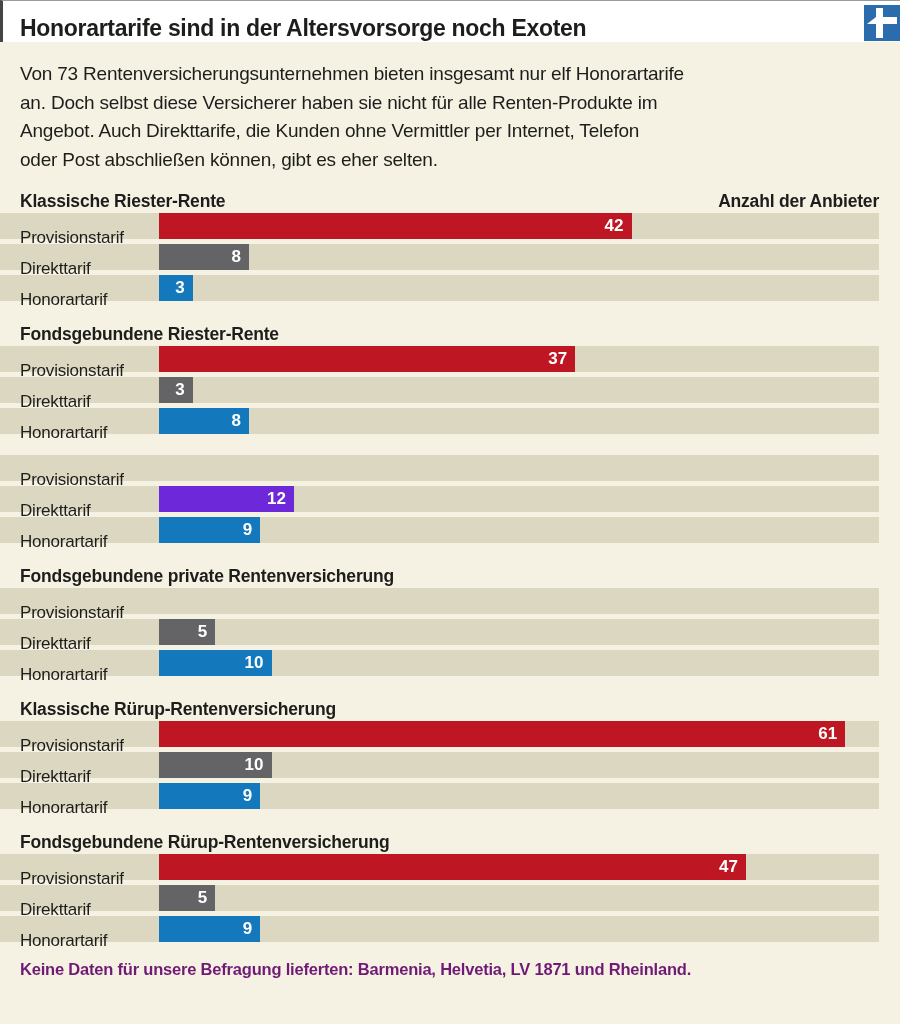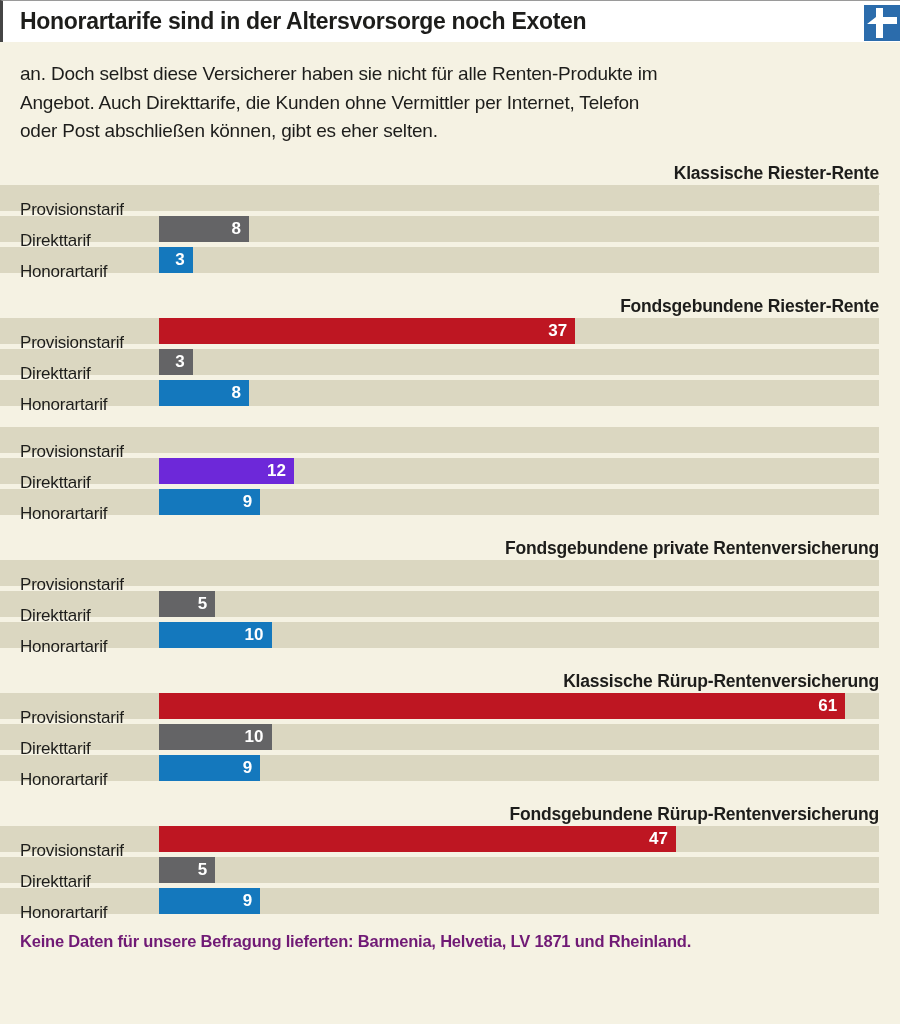--- a/index.html
+++ b/index.html
@@ -8,38 +8,38 @@
     position:relative; width:900px; height:1031px;
     background:#f5f2e3; overflow:hidden;
   }
   
   .header{
     position:relative; height:42px; background:#ffffff;
     border-top:1px solid #9a9a9a; border-left:3px solid #454545;
     box-sizing:border-box;
   }
   .header h1{
-    margin:0; padding:7px 0 0 17px;
+    margin:0; padding:14px 0 0 17px;
     font-size:23px; font-weight:bold; color:#1d1d1b; letter-spacing:-0.3px;
   }
   .logo{
     position:absolute; top:4px; right:0; width:36px; height:36px; display:block;
   }
   
   .intro{
     padding:18px 20px 0 20px; color:#1d1d1b;
     font-size:19px; line-height:28.5px; letter-spacing:-0.2px;
   }
   
   .chart{ margin-top:0; }
   .group{ margin-top:21px; }
   .group:first-child{ margin-top:15px; }
   .group-heading-row{
     display:flex; justify-content:space-between; align-items:flex-end;
-    margin:0 21px 0 20px; height:24px;flex-direction:column;
+    margin:0 21px 0 20px; height:24px;
   }
   .group-heading, .axis-label{
     font-size:17.5px; font-weight:bold; color:#1d1d1b; letter-spacing:-0.2px;
     line-height:24px; white-space:nowrap;
   }
   .row{
     position:relative; height:26px; margin:0 21px 5px 0;
     background:#dbd7c1;
   }
   .row-label{
@@ -70,33 +70,37 @@
 
   <div class="header">
     <h1>Honorartarife sind in der Altersvorsorge noch Exoten</h1>
     <svg class="logo" viewBox="0 0 36 36" xmlns="http://www.w3.org/2000/svg">
       <rect x="0" y="0" width="36" height="36" fill="#2b6cac"></rect>
       <path d="M12 3 H19 V12 H33 V19 H19 V33 H12 V19 H3 L12 12 Z" fill="#ffffff"></path>
     </svg>
   </div>
 
   <div class="intro">
+    <div>Von 73 Rentenversicherungsunternehmen bieten insgesamt nur elf Honorartarife</div>
     <div>an. Doch selbst diese Versicherer haben sie nicht für alle Renten-Produkte im</div>
     <div>Angebot. Auch Direkttarife, die Kunden ohne Vermittler per Internet, Telefon</div>
     <div>oder Post abschließen können, gibt es eher selten.</div>
   </div>
 
   <div class="chart">
       <div class="group">
         <div class="group-heading-row">
           <span class="group-heading">Klassische Riester-Rente</span>
           <span class="axis-label">Anzahl der Anbieter</span>
         </div>
         <div class="row">
           <span class="row-label">Provisionstarif</span>
+          <div class="bar" style="width: 472.5px; background: rgb(190, 22, 34);">
+            <span class="bar-value">42</span>
+          </div>
         </div>
         <div class="row">
           <span class="row-label">Direkttarif</span>
           <div class="bar" style="width: 90px; background: rgb(100, 100, 102);">
             <span class="bar-value">8</span>
           </div>
         </div>
         <div class="row">
           <span class="row-label">Honorartarif</span>
           <div class="bar" style="width: 33.75px; background: rgb(20, 120, 189);">
@@ -186,21 +190,21 @@
             <span class="bar-value">9</span>
           </div>
         </div>
       </div>
       <div class="group">
         <div class="group-heading-row">
           <span class="group-heading">Fondsgebundene Rürup-Rentenversicherung</span>
         </div>
         <div class="row">
           <span class="row-label">Provisionstarif</span>
-          <div class="bar" style="width: 517px; background: rgb(190, 22, 34);">
+          <div class="bar" style="width: 587px; background: rgb(190, 22, 34);">
             <span class="bar-value">47</span>
           </div>
         </div>
         <div class="row">
           <span class="row-label">Direkttarif</span>
           <div class="bar" style="width: 56.25px; background: rgb(100, 100, 102);">
             <span class="bar-value">5</span>
           </div>
         </div>
         <div class="row">

